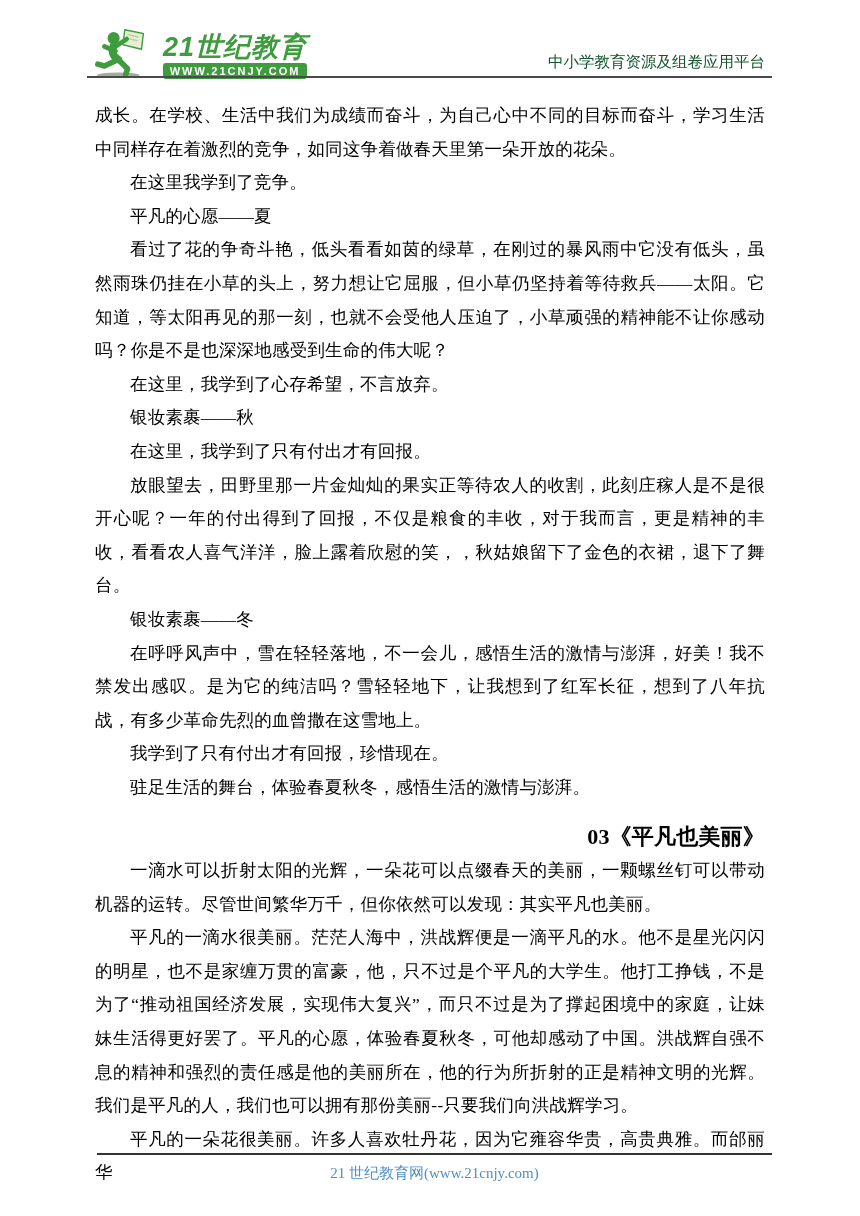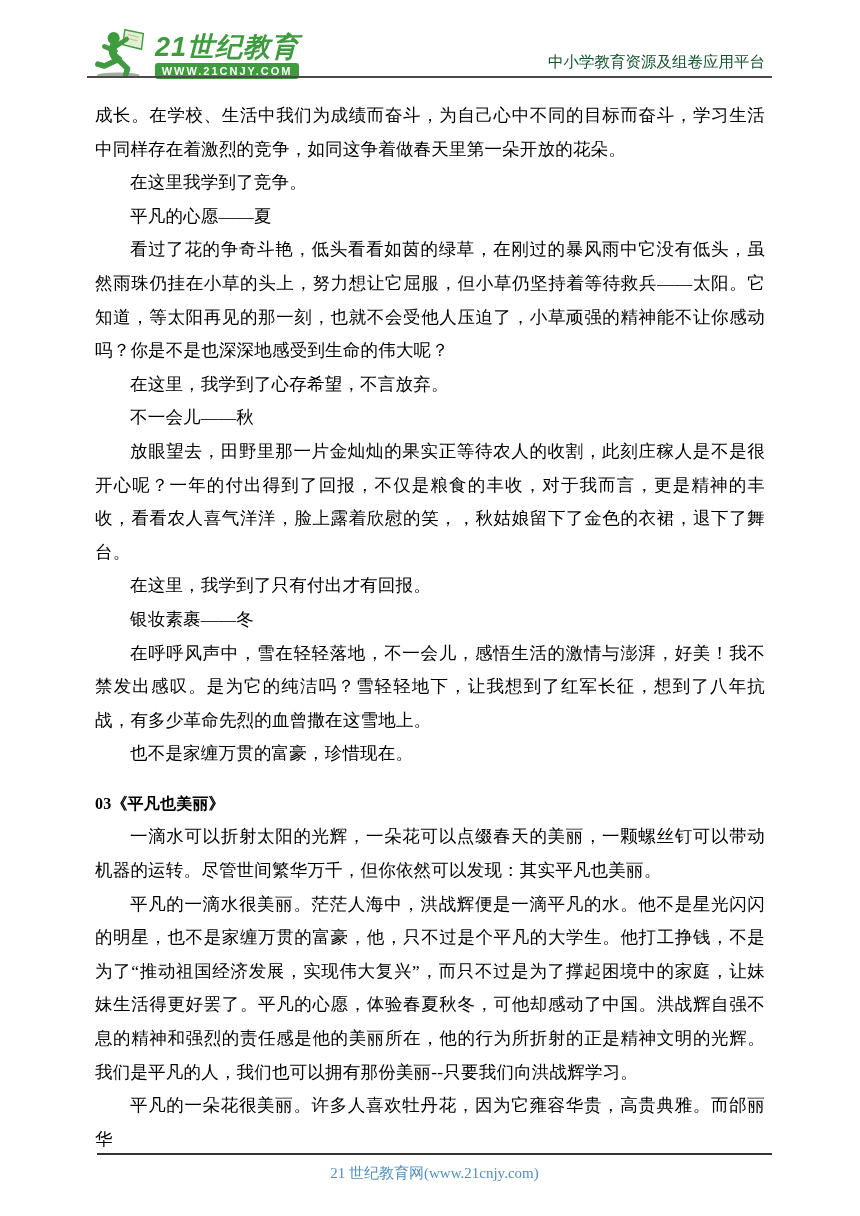--- a/index.html
+++ b/index.html
@@ -16,21 +16,21 @@
   .header {
     position: absolute;
     top: 0; left: 0; right: 0;
     height: 77px;
   }
   .logo {
     position: absolute;
     left: 93px; top: 27px;
     display: flex;
     align-items: center;
-    gap: 4px;
+    gap: 12px;
   }
   .runner { width: 58px; height: 52px; flex: 0 0 auto; }
   .logo-text { display: flex; flex-direction: column; justify-content: flex-end; margin-top: 6px; }
   .brand {
     font-family: "Liberation Sans", "DejaVu Sans", sans-serif;
     font-weight: 700;
     font-style: italic;
     font-size: 27px;
     line-height: 28px;
     letter-spacing: 1px;
@@ -75,24 +75,24 @@
   .para {
     margin: 0;
     font-size: 17.5px;
     line-height: 33.6px;
     text-align: justify;
     letter-spacing: 0.2px;
   }
   .para.indent { text-indent: 2em; }
   .para.continuation { text-indent: 0; }
   .para.heading {
-    text-align: left;
+    text-align: right;
     text-indent: 0;
     font-weight: 700;
-    font-size: 16px;
+    font-size: 22px;
     margin-top: 16px;
   }
 
   
   .footer {
     position: absolute;
     left: 9px; right: 0; top: 1153px;
   }
   .footer-rule {
     border: 0;
@@ -133,26 +133,27 @@
     <div class="platform">中小学教育资源及组卷应用平台</div>
     <hr class="header-rule">
   </div>
 
   <div class="doc-body">
       <p class="para continuation">成长。在学校、生活中我们为成绩而奋斗，为自己心中不同的目标而奋斗，学习生活中同样存在着激烈的竞争，如同这争着做春天里第一朵开放的花朵。</p>
       <p class="para indent">在这里我学到了竞争。</p>
       <p class="para indent">平凡的心愿——夏</p>
       <p class="para indent">看过了花的争奇斗艳，低头看看如茵的绿草，在刚过的暴风雨中它没有低头，虽然雨珠仍挂在小草的头上，努力想让它屈服，但小草仍坚持着等待救兵——太阳。它知道，等太阳再见的那一刻，也就不会受他人压迫了，小草顽强的精神能不让你感动吗？你是不是也深深地感受到生命的伟大呢？</p>
       <p class="para indent">在这里，我学到了心存希望，不言放弃。</p>
-      <p class="para indent">不一会儿——秋</p>
+      <p class="para indent">银妆素裹——秋</p>
+      <p class="para indent">在这里，我学到了只有付出才有回报。</p>
       <p class="para indent">放眼望去，田野里那一片金灿灿的果实正等待农人的收割，此刻庄稼人是不是很开心呢？一年的付出得到了回报，不仅是粮食的丰收，对于我而言，更是精神的丰收，看看农人喜气洋洋，脸上露着欣慰的笑，，秋姑娘留下了金色的衣裙，退下了舞台。</p>
-      <p class="para indent">在这里，我学到了只有付出才有回报。</p>
       <p class="para indent">银妆素裹——冬</p>
       <p class="para indent">在呼呼风声中，雪在轻轻落地，不一会儿，感悟生活的激情与澎湃，好美！我不禁发出感叹。是为它的纯洁吗？雪轻轻地下，让我想到了红军长征，想到了八年抗战，有多少革命先烈的血曾撒在这雪地上。</p>
-      <p class="para indent">也不是家缠万贯的富豪，珍惜现在。</p>
+      <p class="para indent">我学到了只有付出才有回报，珍惜现在。</p>
+      <p class="para indent">驻足生活的舞台，体验春夏秋冬，感悟生活的激情与澎湃。</p>
       <p class="para heading">03《平凡也美丽》</p>
       <p class="para indent">一滴水可以折射太阳的光辉，一朵花可以点缀春天的美丽，一颗螺丝钉可以带动机器的运转。尽管世间繁华万千，但你依然可以发现：其实平凡也美丽。</p>
       <p class="para indent">平凡的一滴水很美丽。茫茫人海中，洪战辉便是一滴平凡的水。他不是星光闪闪的明星，也不是家缠万贯的富豪，他，只不过是个平凡的大学生。他打工挣钱，不是为了“推动祖国经济发展，实现伟大复兴”，而只不过是为了撑起困境中的家庭，让妹妹生活得更好罢了。平凡的心愿，体验春夏秋冬，可他却感动了中国。洪战辉自强不息的精神和强烈的责任感是他的美丽所在，他的行为所折射的正是精神文明的光辉。我们是平凡的人，我们也可以拥有那份美丽--只要我们向洪战辉学习。</p>
       <p class="para indent">平凡的一朵花很美丽。许多人喜欢牡丹花，因为它雍容华贵，高贵典雅。而邰丽华</p>
     </div>
 
   <div class="footer">
     <hr class="footer-rule">
     <div class="footer-text">21 世纪教育网(www.21cnjy.com)</div>
   </div>

